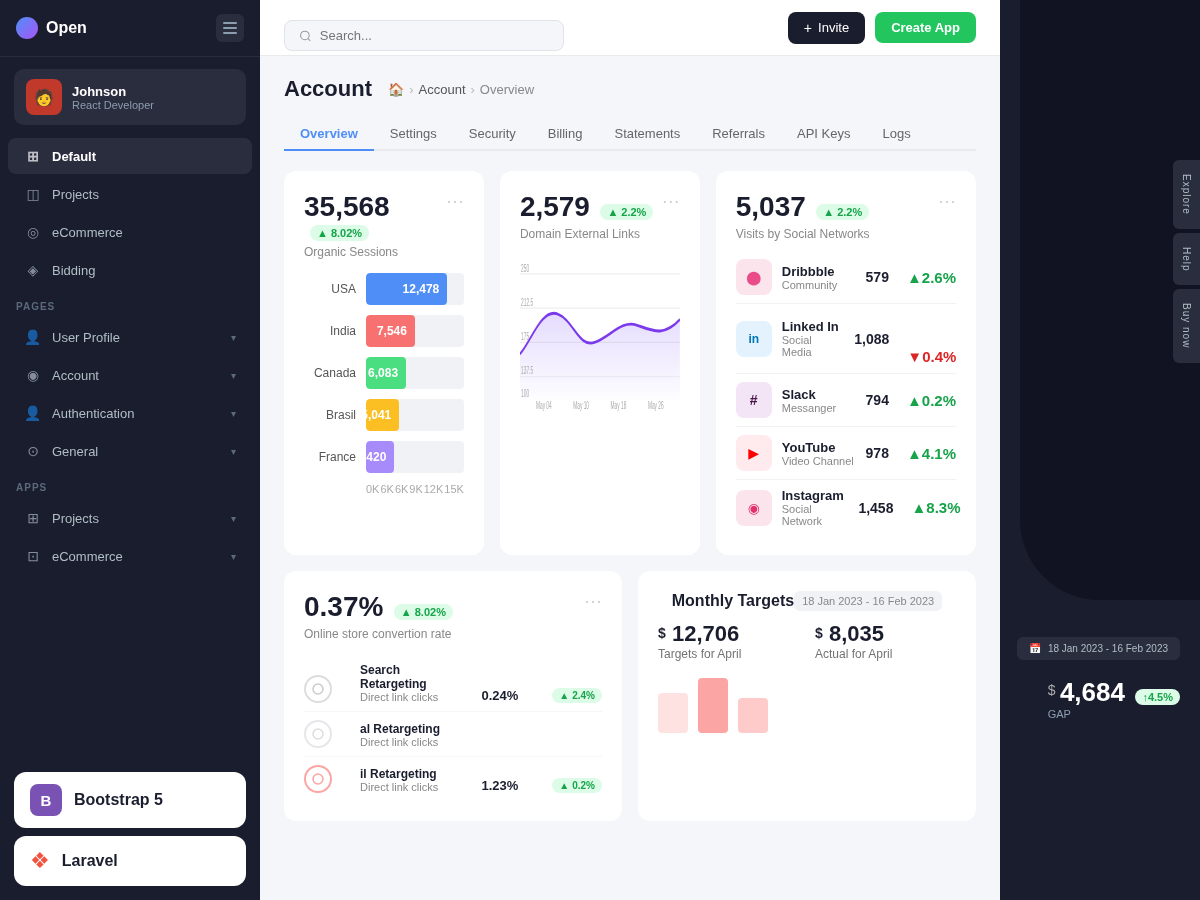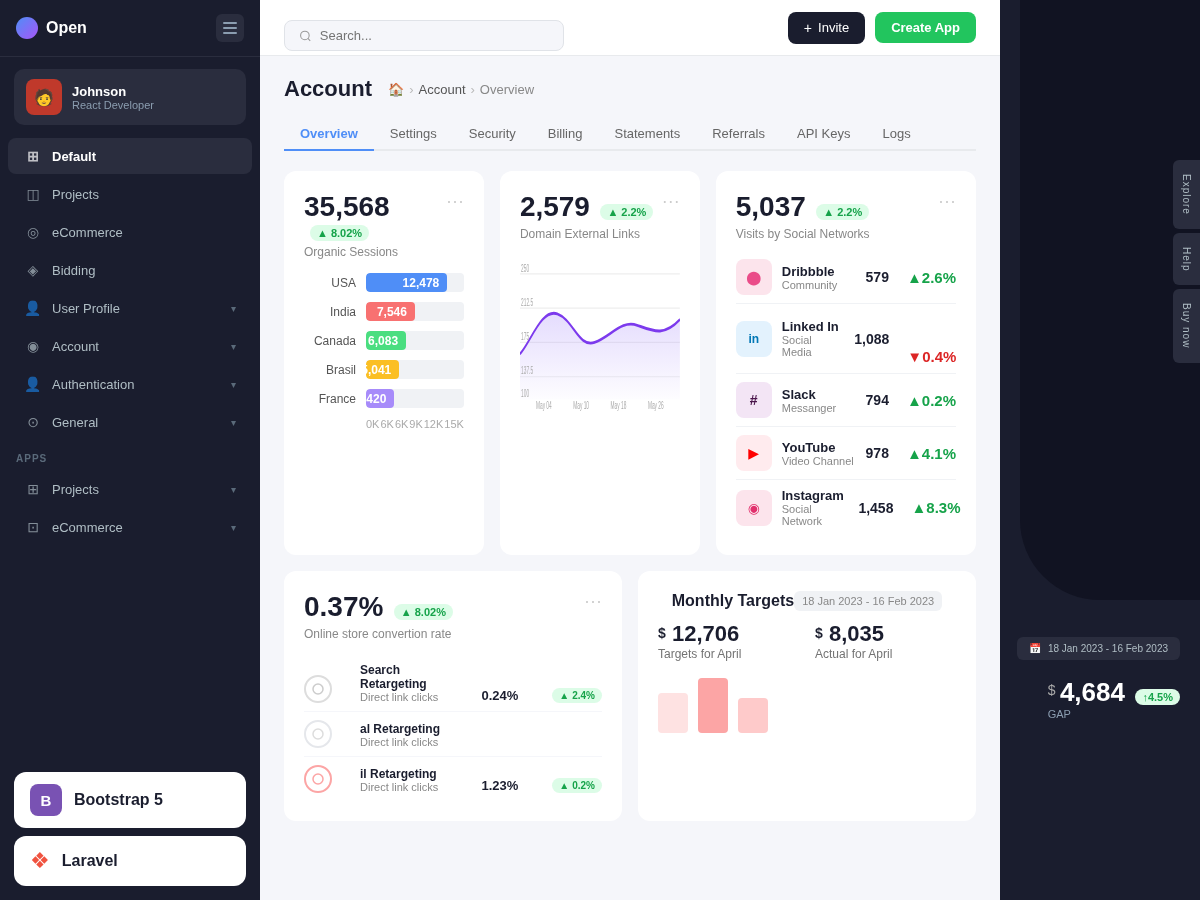--- a/index.html
+++ b/index.html
@@ -46,21 +46,21 @@
     
     .stats-grid { display: grid; grid-template-columns: 1fr 1fr 1fr; gap: 16px; margin-bottom: 16px; }
     .stat-card { background: #fff; border-radius: 12px; padding: 20px; }
     .stat-number { font-size: 28px; font-weight: 700; color: #1a1d2e; }
     .stat-badge { display: inline-flex; align-items: center; gap: 3px; font-size: 11px; font-weight: 600; padding: 2px 7px; border-radius: 20px; margin-left: 6px; vertical-align: middle; }
     .badge-green { background: #dcfce7; color: #16a34a; }
     .stat-label { font-size: 12px; color: #888; margin-top: 4px; }
     .bar-chart { margin-top: 14px; }
     .bar-row { display: flex; align-items: center; gap: 10px; margin-bottom: 10px; font-size: 12px; color: #555; }
     .bar-label { width: 52px; text-align: right; flex-shrink: 0; font-size: 12px; }
-    .bar-track { flex: 1; height: 19px; background: #f0f2f5; border-radius: 4px; overflow: hidden; position: relative; }
+    .bar-track { flex: 1; height: 32px; background: #f0f2f5; border-radius: 4px; overflow: hidden; position: relative; }
     .bar-fill { height: 100%; border-radius: 4px; display: flex; align-items: center; justify-content: flex-end; padding-right: 8px; font-size: 12px; font-weight: 700; color: #fff; }
     .bar-blue { background: #4f8ef7; }
     .bar-red { background: #f87171; }
     .bar-green { background: #4ade80; }
     .bar-yellow { background: #fbbf24; }
     .bar-purple { background: #a78bfa; }
     .bar-axis { display: flex; justify-content: space-between; padding: 0 0 0 62px; font-size: 11px; color: #aaa; margin-top: 6px; }
     .line-chart-svg { width: 100%; height: 160px; margin-top: 10px; }
     .social-row { display: flex; align-items: center; gap: 10px; padding: 8px 0; border-bottom: 1px solid #f0f2f5; }
     .social-row:last-child { border-bottom: none; }
@@ -141,20 +141,21 @@
   </div>
   <div class="sidebar-item">
     <span class="sidebar-item-icon">◎</span>
     <span>eCommerce</span>
   </div>
   <div class="sidebar-item">
     <span class="sidebar-item-icon">◈</span>
     <span>Bidding</span>
   </div>
 
+  <div class="sidebar-section-label">PAGES</div>
 
   <div class="sidebar-item">
     <span class="sidebar-item-icon">👤</span>
     <span>User Profile</span>
     <span class="sidebar-item-arrow">▾</span>
   </div>
   <div class="sidebar-item">
     <span class="sidebar-item-icon">◉</span>
     <span>Account</span>
     <span class="sidebar-item-arrow">▾</span>

